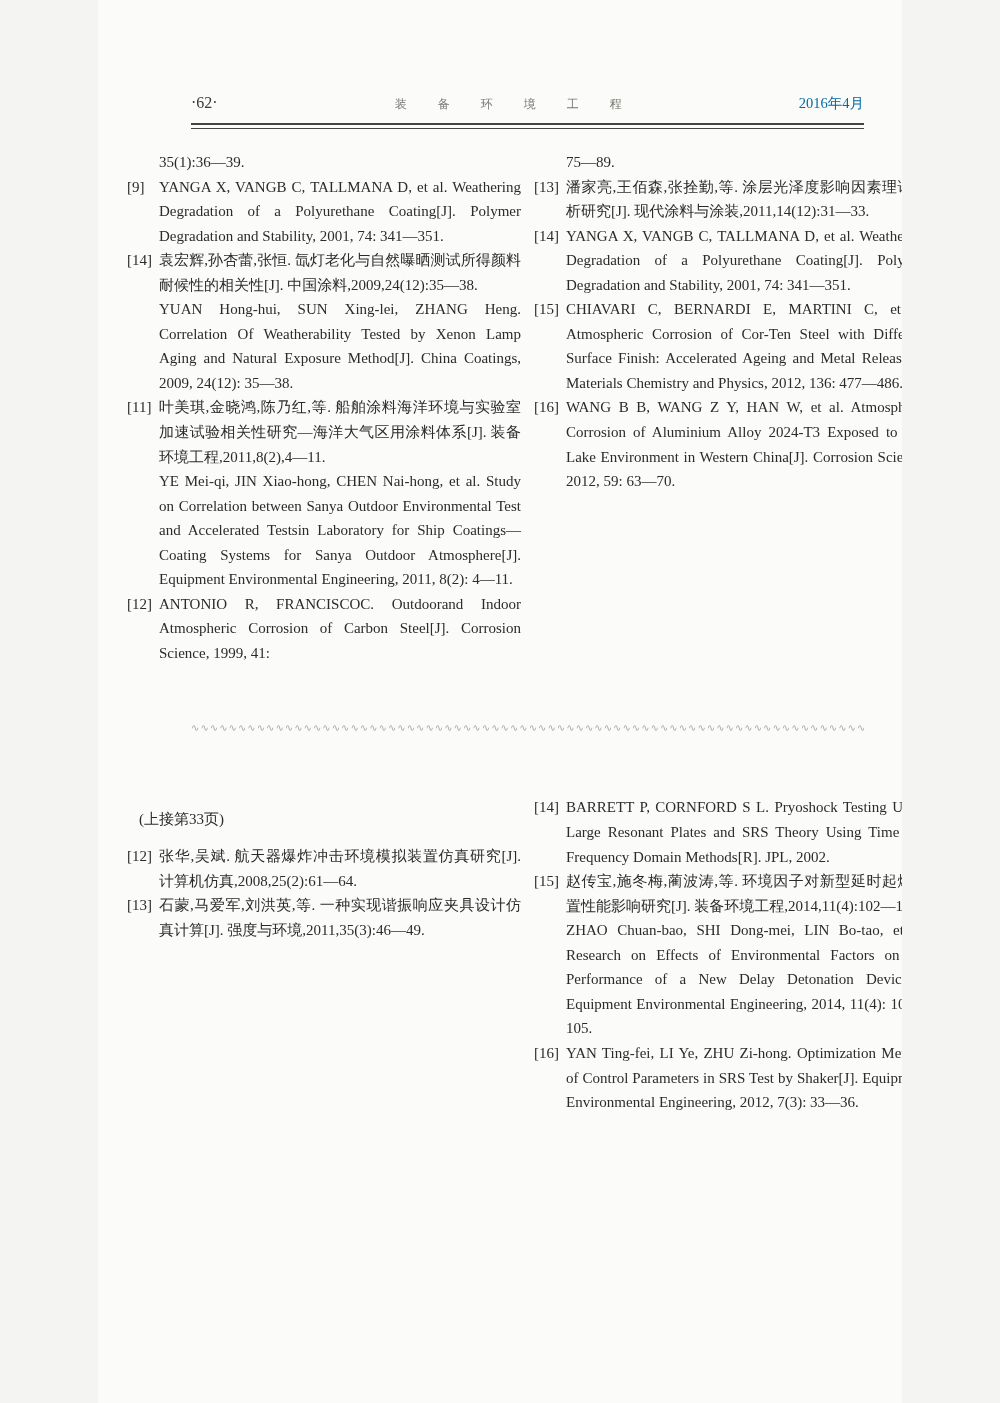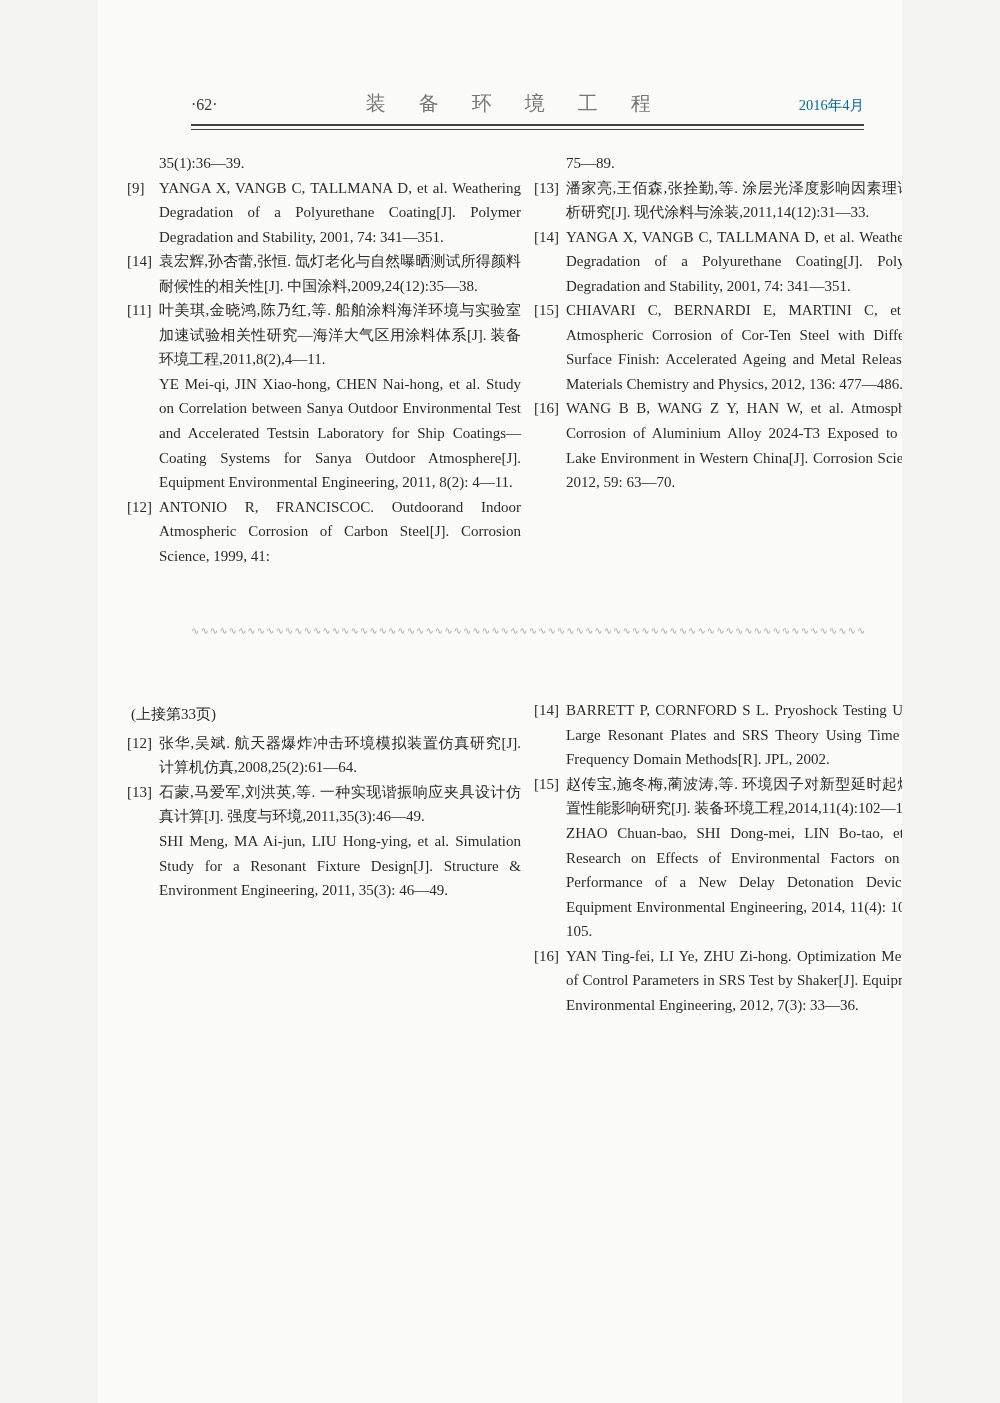--- a/index.html
+++ b/index.html
@@ -21,21 +21,21 @@
   }
   .header-row {
     display: flex;
     justify-content: space-between;
     align-items: baseline;
     font-size: 15.5px;
     line-height: 18px;
   }
   .page-number { font-size: 16px; color: #3a3a3a; }
   .journal-title {
-    font-size: 20px;
+    font-size: 12px;
     letter-spacing: 14px;
     color: #767672;
     white-space: nowrap;
     transform: translateX(7px); 
   }
   .issue-date { font-size: 14.5px; color: #0369a1; }
   .double-rule {
     margin-top: 10px;
     height: 3px;
     border-top: 2px solid #44433f;
@@ -60,21 +60,21 @@
     width: 32px;
     text-align: left;
   }
   .ref-body { flex: 1; min-width: 0; }
   .ref-para {
     margin: 0;
     text-align: justify;
     text-justify: inter-word;
   }
   .ref-note {
-    margin: 4px;
+    margin: 12px;
     text-align: left;
   }
   .ornament-divider {
     margin-top: 56px;
     height: 14px;
     line-height: 14px;
     font-family: "DejaVu Sans", sans-serif;
     font-size: 10px;
     letter-spacing: 1px;
     color: #a8a8a8;
@@ -107,20 +107,21 @@
         <div class="ref-entry">
           <div class="ref-label">[9]</div>
           <div class="ref-body">
             <p class="ref-para">YANGA X, VANGB C, TALLMANA D, et al. Weathering Degradation of a Polyurethane Coating[J]. Polymer Degradation and Stability, 2001, 74: 341—351.</p>
           </div>
         </div>
         <div class="ref-entry">
           <div class="ref-label">[14]</div>
           <div class="ref-body">
             <p class="ref-para">袁宏辉,孙杏蕾,张恒. 氙灯老化与自然曝晒测试所得颜料耐候性的相关性[J]. 中国涂料,2009,24(12):35—38.</p>
+            <p class="ref-para">YUAN Hong-hui, SUN Xing-lei, ZHANG Heng. Correlation Of Weatherability Tested by Xenon Lamp Aging and Natural Exposure Method[J]. China Coatings, 2009, 24(12): 35—38.</p>
           </div>
         </div>
         <div class="ref-entry">
           <div class="ref-label">[11]</div>
           <div class="ref-body">
             <p class="ref-para">叶美琪,金晓鸿,陈乃红,等. 船舶涂料海洋环境与实验室加速试验相关性研究—海洋大气区用涂料体系[J]. 装备环境工程,2011,8(2),4—11.</p>
             <p class="ref-para">YE Mei-qi, JIN Xiao-hong, CHEN Nai-hong, et al. Study on Correlation between Sanya Outdoor Environmental Test and Accelerated Testsin Laboratory for Ship Coatings—Coating Systems for Sanya Outdoor Atmosphere[J]. Equipment Environmental Engineering, 2011, 8(2): 4—11.</p>
           </div>
         </div>
         <div class="ref-entry">
@@ -172,21 +173,20 @@
         <div class="ref-entry">
           <div class="ref-label">[12]</div>
           <div class="ref-body">
             <p class="ref-para">张华,吴斌. 航天器爆炸冲击环境模拟装置仿真研究[J]. 计算机仿真,2008,25(2):61—64.</p>
           </div>
         </div>
         <div class="ref-entry">
           <div class="ref-label">[13]</div>
           <div class="ref-body">
             <p class="ref-para">石蒙,马爱军,刘洪英,等. 一种实现谐振响应夹具设计仿真计算[J]. 强度与环境,2011,35(3):46—49.</p>
-            <p class="ref-para">SHI Meng, MA Ai-jun, LIU Hong-ying, et al. Simulation Study for a Resonant Fixture Design[J]. Structure &amp; Environment Engineering, 2011, 35(3): 46—49.</p>
           </div>
         </div>
       </div>
     <div class="col">
         <div class="ref-entry">
           <div class="ref-label">[14]</div>
           <div class="ref-body">
             <p class="ref-para">BARRETT P, CORNFORD S L. Pryoshock Testing Using Large Resonant Plates and SRS Theory Using Time and Frequency Domain Methods[R]. JPL, 2002.</p>
           </div>
         </div>

